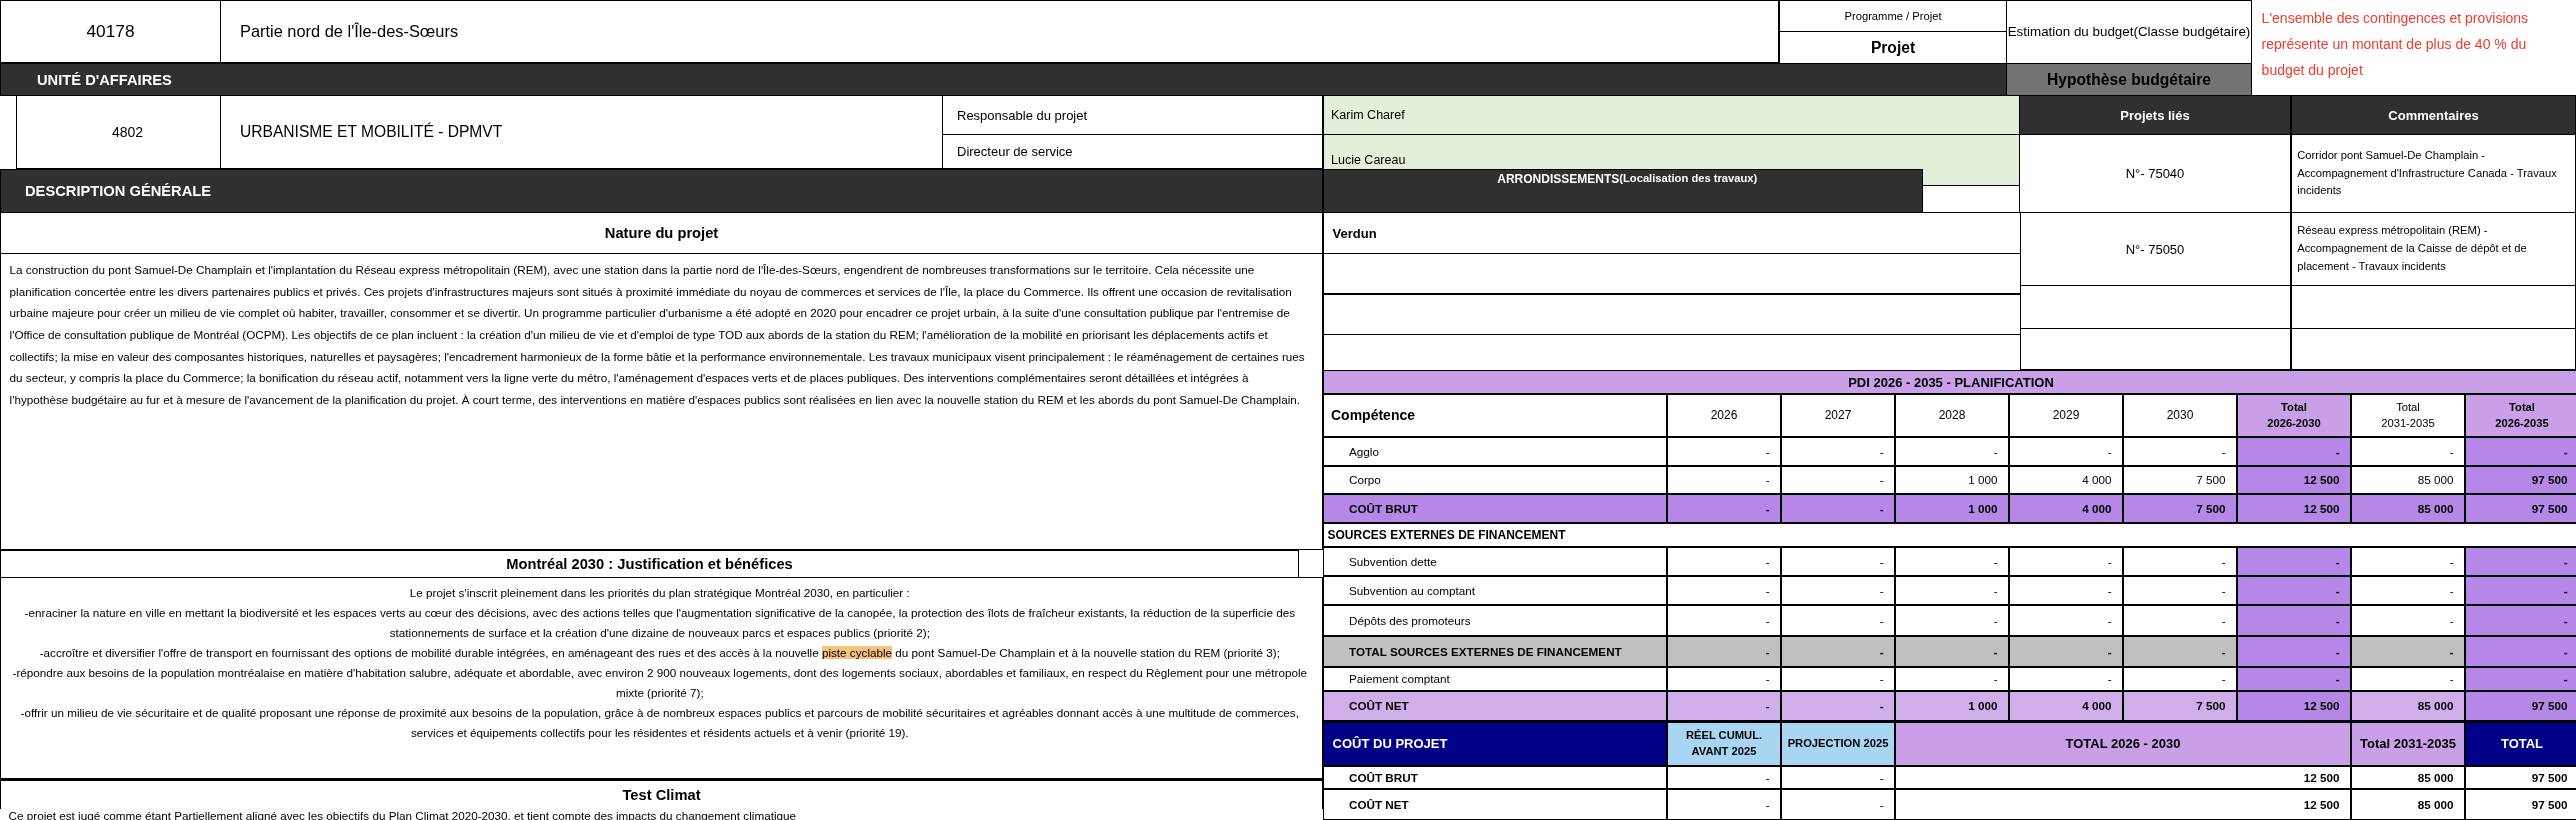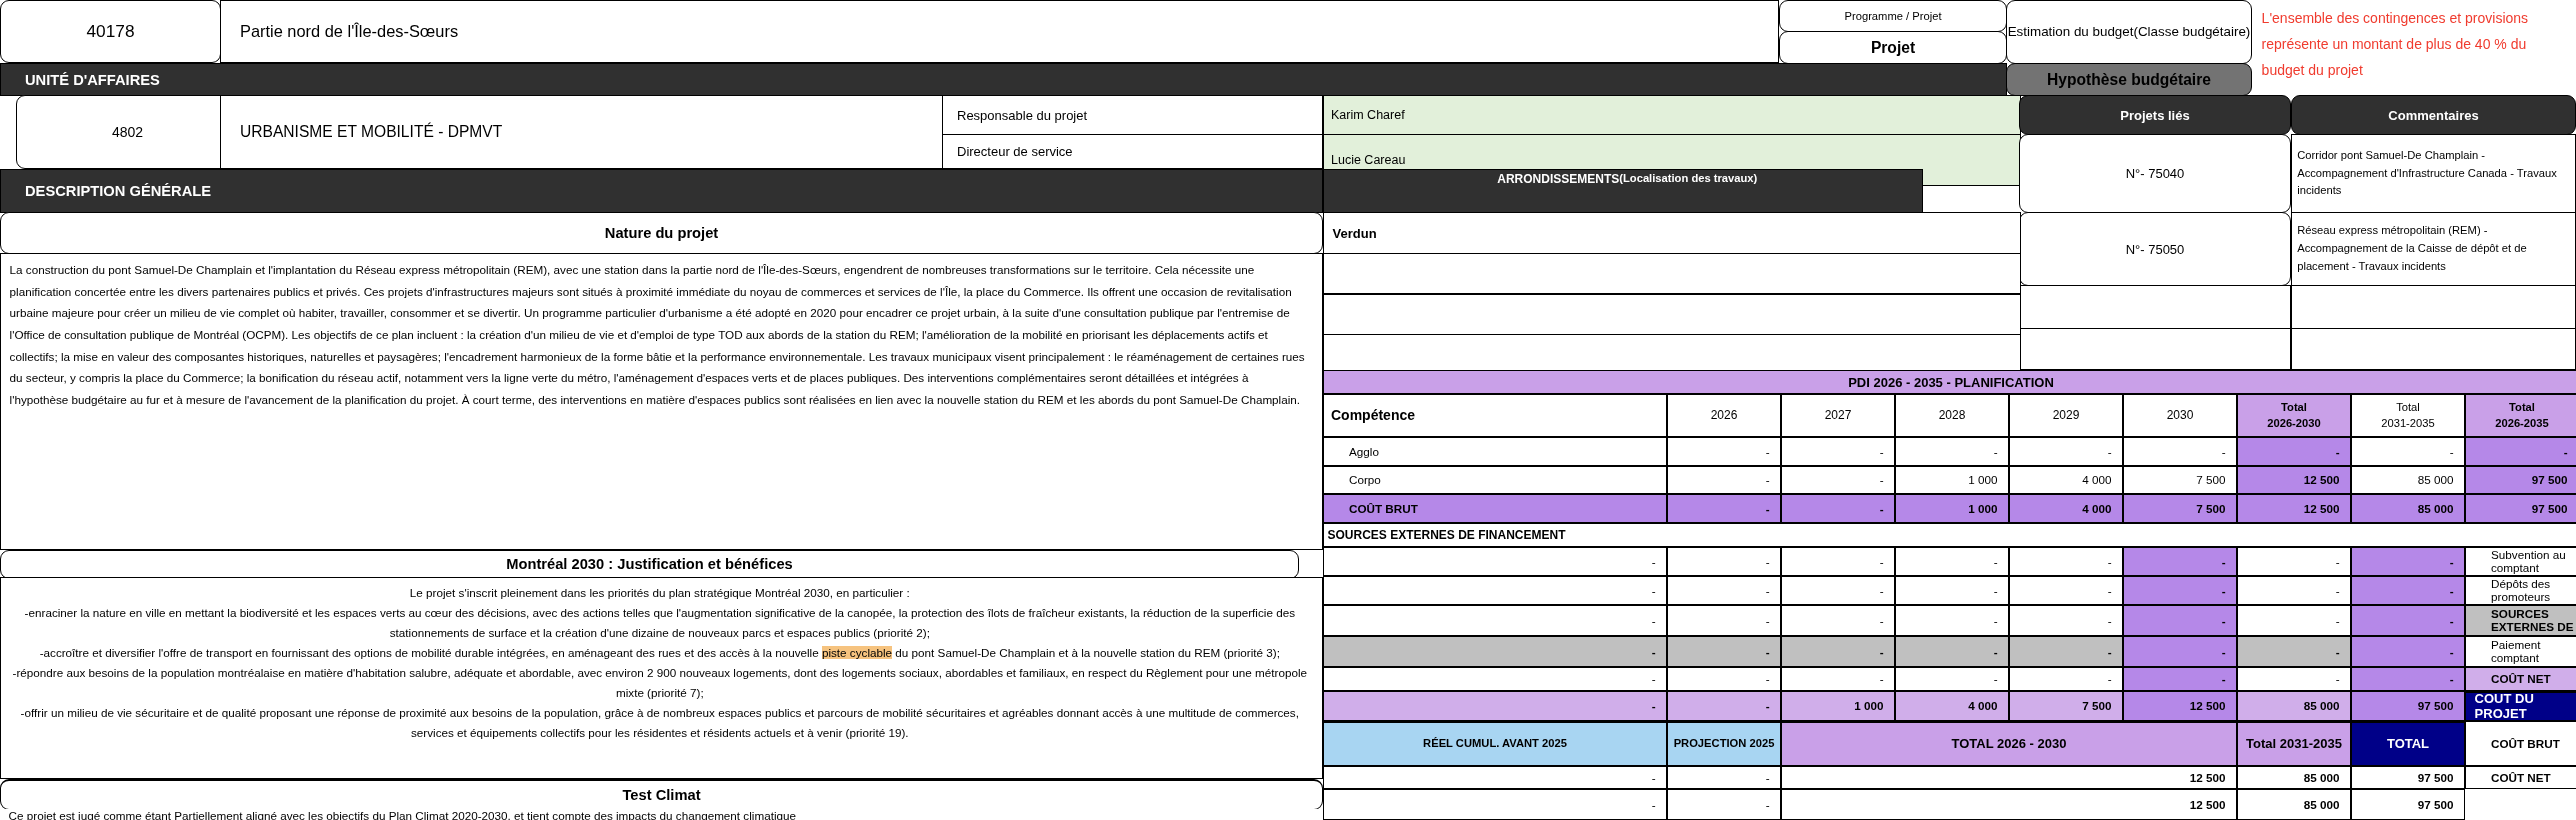--- a/index.html
+++ b/index.html
@@ -3,21 +3,21 @@
 <meta charset="utf-8">
 <style>
   html,body{margin:0;padding:0;background:#fff;}
   #canvas{
     position:relative;width:2576px;height:820px;background:#fff;
     font-family:"Liberation Sans",sans-serif;color:#000;overflow:hidden;
   }
   .cell{position:absolute;box-sizing:border-box;border:0.9px solid #000;display:flex;align-items:center;overflow:hidden;background:#fff;}
   .noborder{border:none;}
   .thick{border-width:1.7px;}
-  .center{justify-content:center;text-align:center;border-radius:9px;}
+  .center{justify-content:center;text-align:center;}
   .col{flex-direction:row;justify-content:center;}
   .bold{font-weight:bold;}
   .dark{background:#303030;color:#fff;font-weight:bold;border-color:#000;}
   .green{background:#e2f0da;}
   .cyan{background:#737373;}
   .padL{padding-left:14px;}
   .padL8{padding-left:7px;}
   .warning{color:#f03b2e;font-size:14px;line-height:26px;padding:5.2px 8.6px;align-items:flex-start;}
   .smalltxt{font-size:11.2px;}
   .paragraph{font-size:11.7px;line-height:21.6px;align-items:flex-start;padding:5.2px 12px 0 8.6px;display:block;}
@@ -57,21 +57,21 @@
   <div class="cell center" style="left:0;top:0;width:221px;height:63px;font-size:17.3px;">40178</div>
   <div class="cell padL" style="left:220px;top:0;width:1559px;height:63px;font-size:16.4px;padding-left:19px;">Partie nord de l'Île-des-Sœurs</div>
   <div class="cell center thick" style="left:1779px;top:0;width:228px;height:32px;font-size:11.2px;">Programme / Projet</div>
   <div class="cell center bold thick" style="left:1779px;top:31px;width:228px;height:33px;font-size:15.6px;">Projet</div>
   <div class="cell col center thick" style="left:2006px;top:0;width:246px;height:64px;font-size:13.4px;line-height:1.5;">
     <div>Estimation du budget</div>
     <div>(Classe budgétaire)</div>
   </div>
   <div class="cell noborder warning" style="left:2253px;top:0;width:323px;height:97px;display:block;">L'ensemble des contingences et provisions représente un montant de  plus de 40 % du budget du projet</div>
 
-  <div class="cell dark thick" style="left:0;top:63px;width:2007px;height:33px;font-size:14.7px;padding-left:24px;">UNITÉ D'AFFAIRES</div>
+  <div class="cell dark thick" style="left:0;top:63px;width:2007px;height:33px;font-size:14.7px;padding-left:36px;">UNITÉ D'AFFAIRES</div>
   <div class="cell cyan center bold thick" style="left:2006px;top:63px;width:246px;height:33px;font-size:15.6px;">Hypothèse budgétaire</div>
 
   <div class="cell center" style="left:16px;top:95px;width:223px;height:74px;font-size:14px;">4802</div>
   <div class="cell" style="left:220px;top:95px;width:723px;height:74px;font-size:15.6px;padding-left:19px;">URBANISME ET MOBILITÉ - DPMVT</div>
   <div class="cell padL" style="left:942px;top:95px;width:381px;height:40px;font-size:13px;">Responsable du projet</div>
   <div class="cell green padL8 thick" style="left:1323px;top:95px;width:698px;height:40px;font-size:12.5px;">Karim Charef</div>
   <div class="cell padL" style="left:942px;top:134px;width:381px;height:35px;font-size:13px;">Directeur de service</div>
   <div class="cell green padL8 thick" style="left:1323px;top:134px;width:698px;height:52px;font-size:12.5px;">Lucie Careau</div>
 
   <div class="cell dark center" style="left:2019px;top:95px;width:272px;height:40px;font-size:13px;">Projets liés</div>
@@ -163,20 +163,21 @@
       <div class="pc lbl purple bold">COÛT BRUT</div>
       <div class="pc num purple">-</div>
       <div class="pc num purple">-</div>
       <div class="pc num purple">1 000</div>
       <div class="pc num purple">4 000</div>
       <div class="pc num purple">7 500</div>
       <div class="pc num purple tot">12 500</div>
       <div class="pc num purple">85 000</div>
       <div class="pc num purple tot">97 500</div>
       <div class="pc section" style="grid-column: span 9;">SOURCES EXTERNES DE FINANCEMENT</div>
+      <div class="pc lbl ">Subvention dette</div>
       <div class="pc num ">-</div>
       <div class="pc num ">-</div>
       <div class="pc num ">-</div>
       <div class="pc num ">-</div>
       <div class="pc num ">-</div>
       <div class="pc num  tot">-</div>
       <div class="pc num ">-</div>
       <div class="pc num  tot">-</div>
       <div class="pc lbl ">Subvention au comptant</div>
       <div class="pc num ">-</div>

